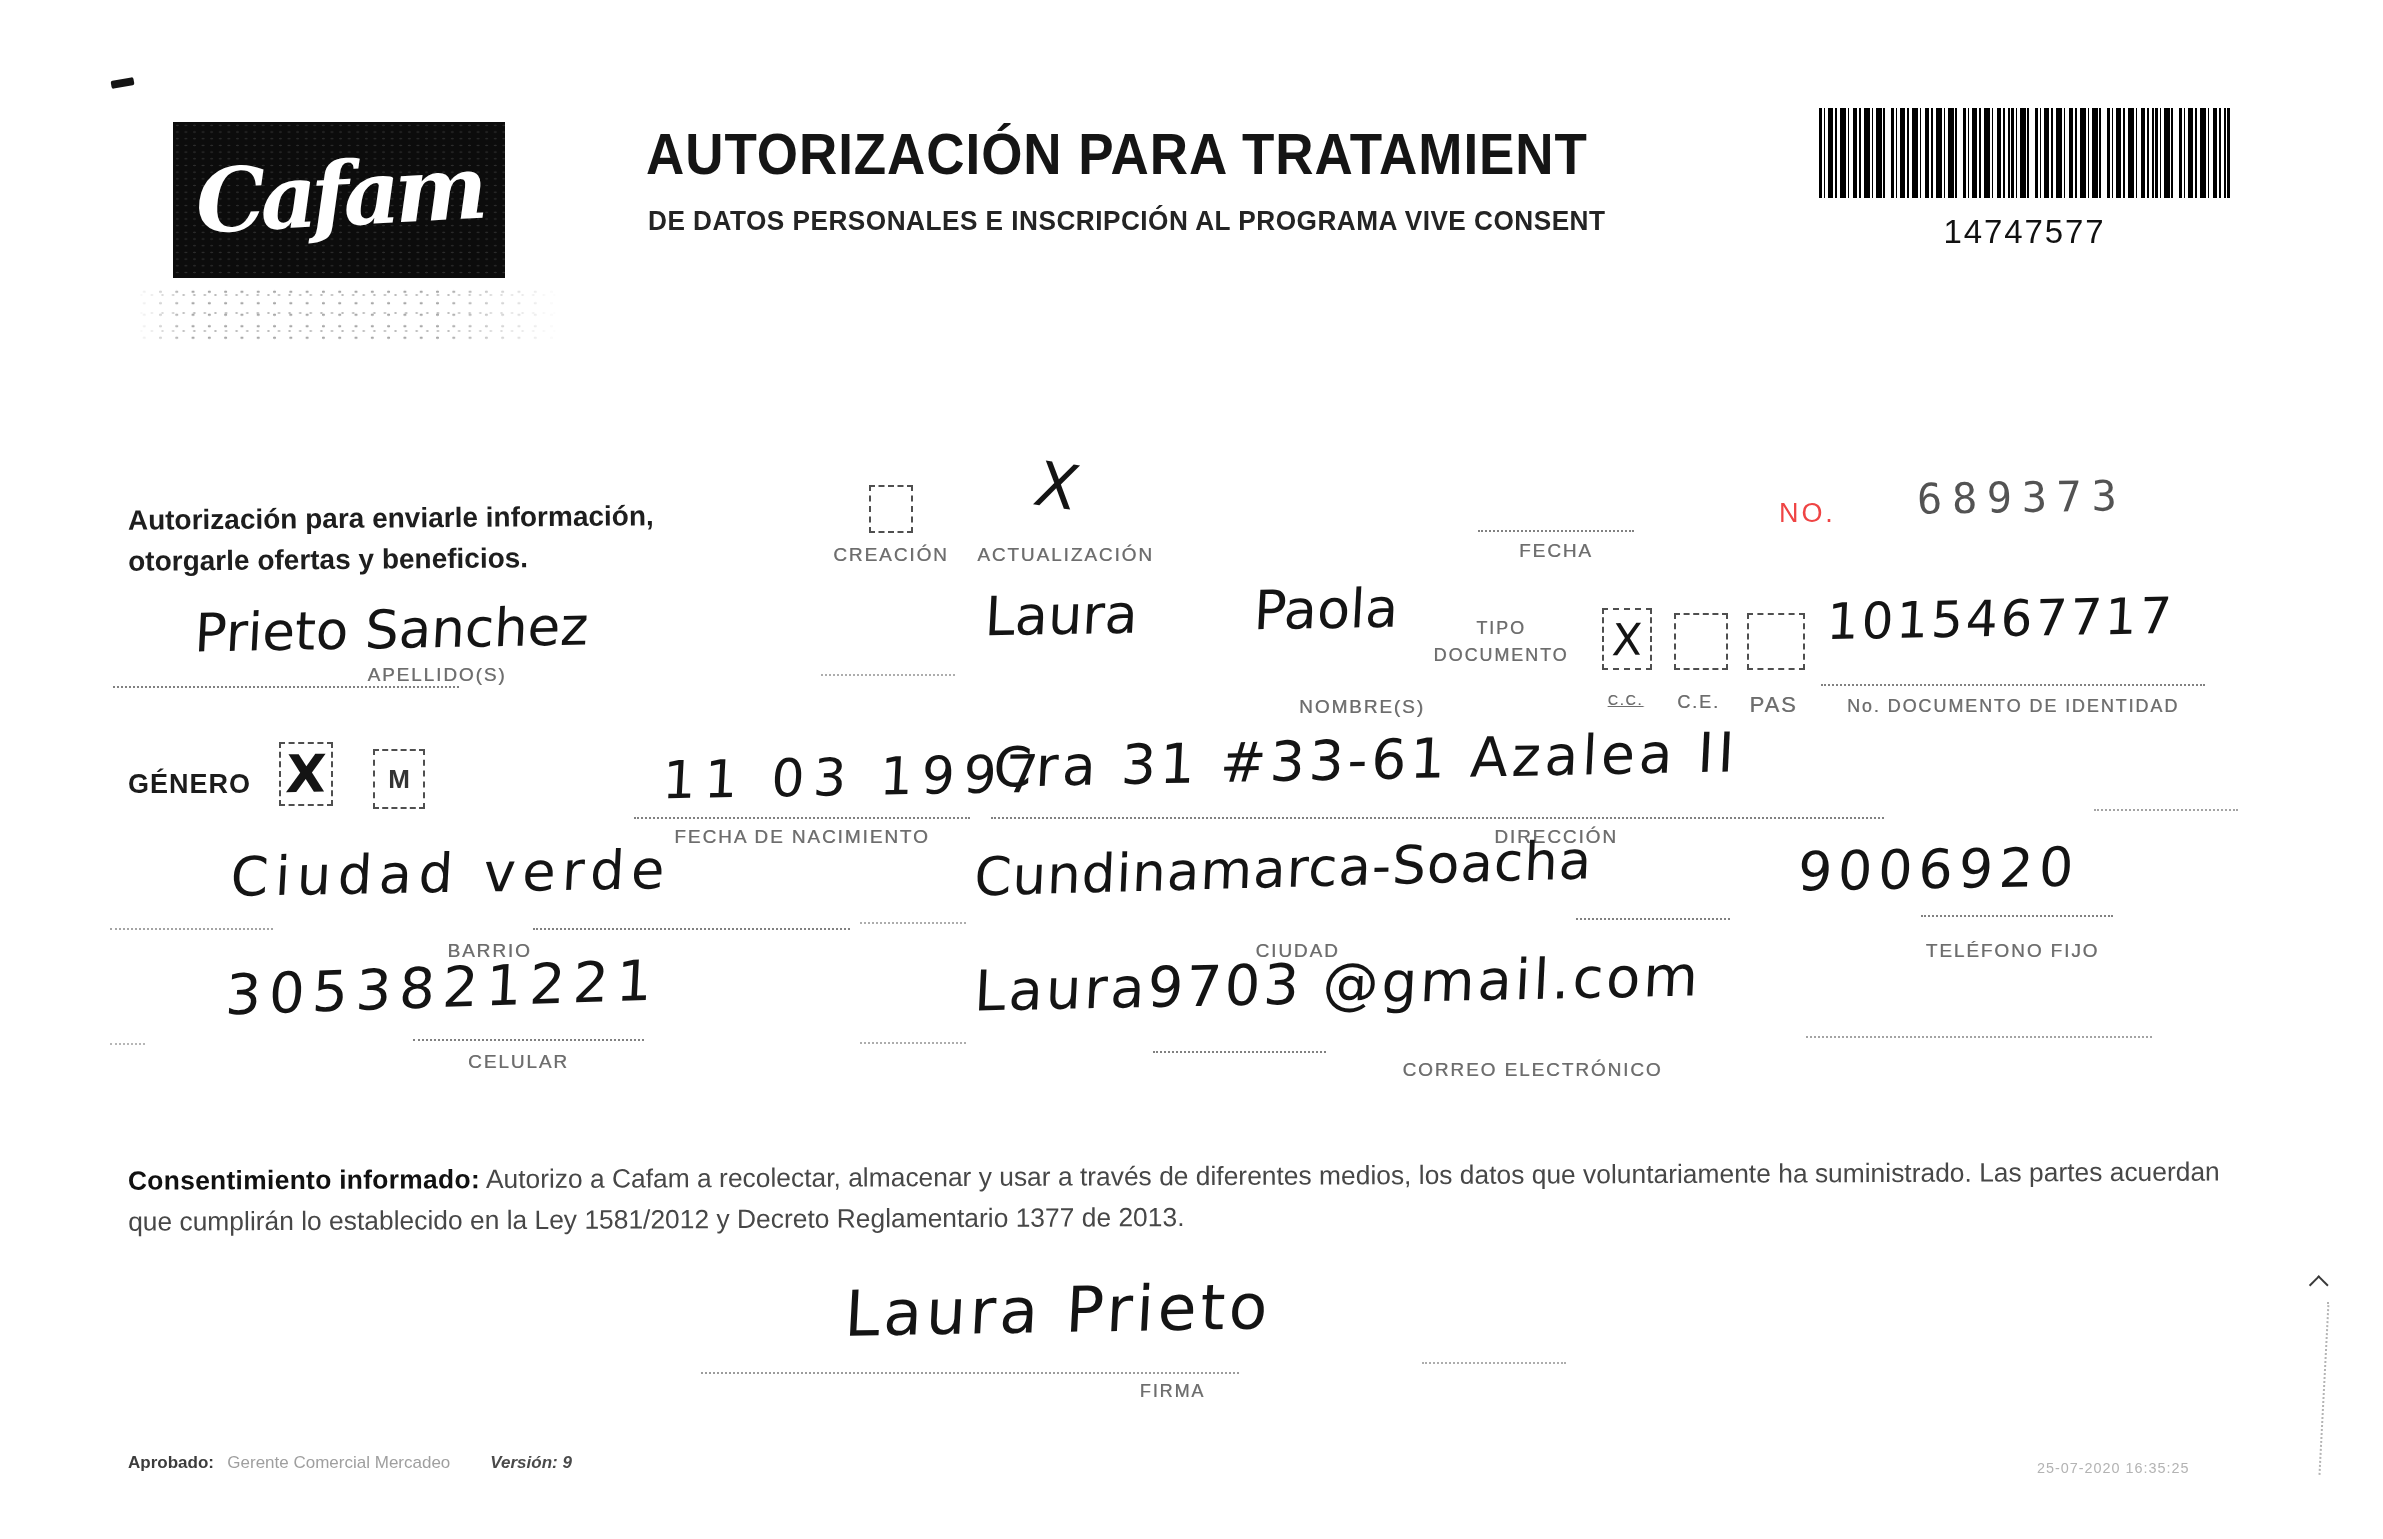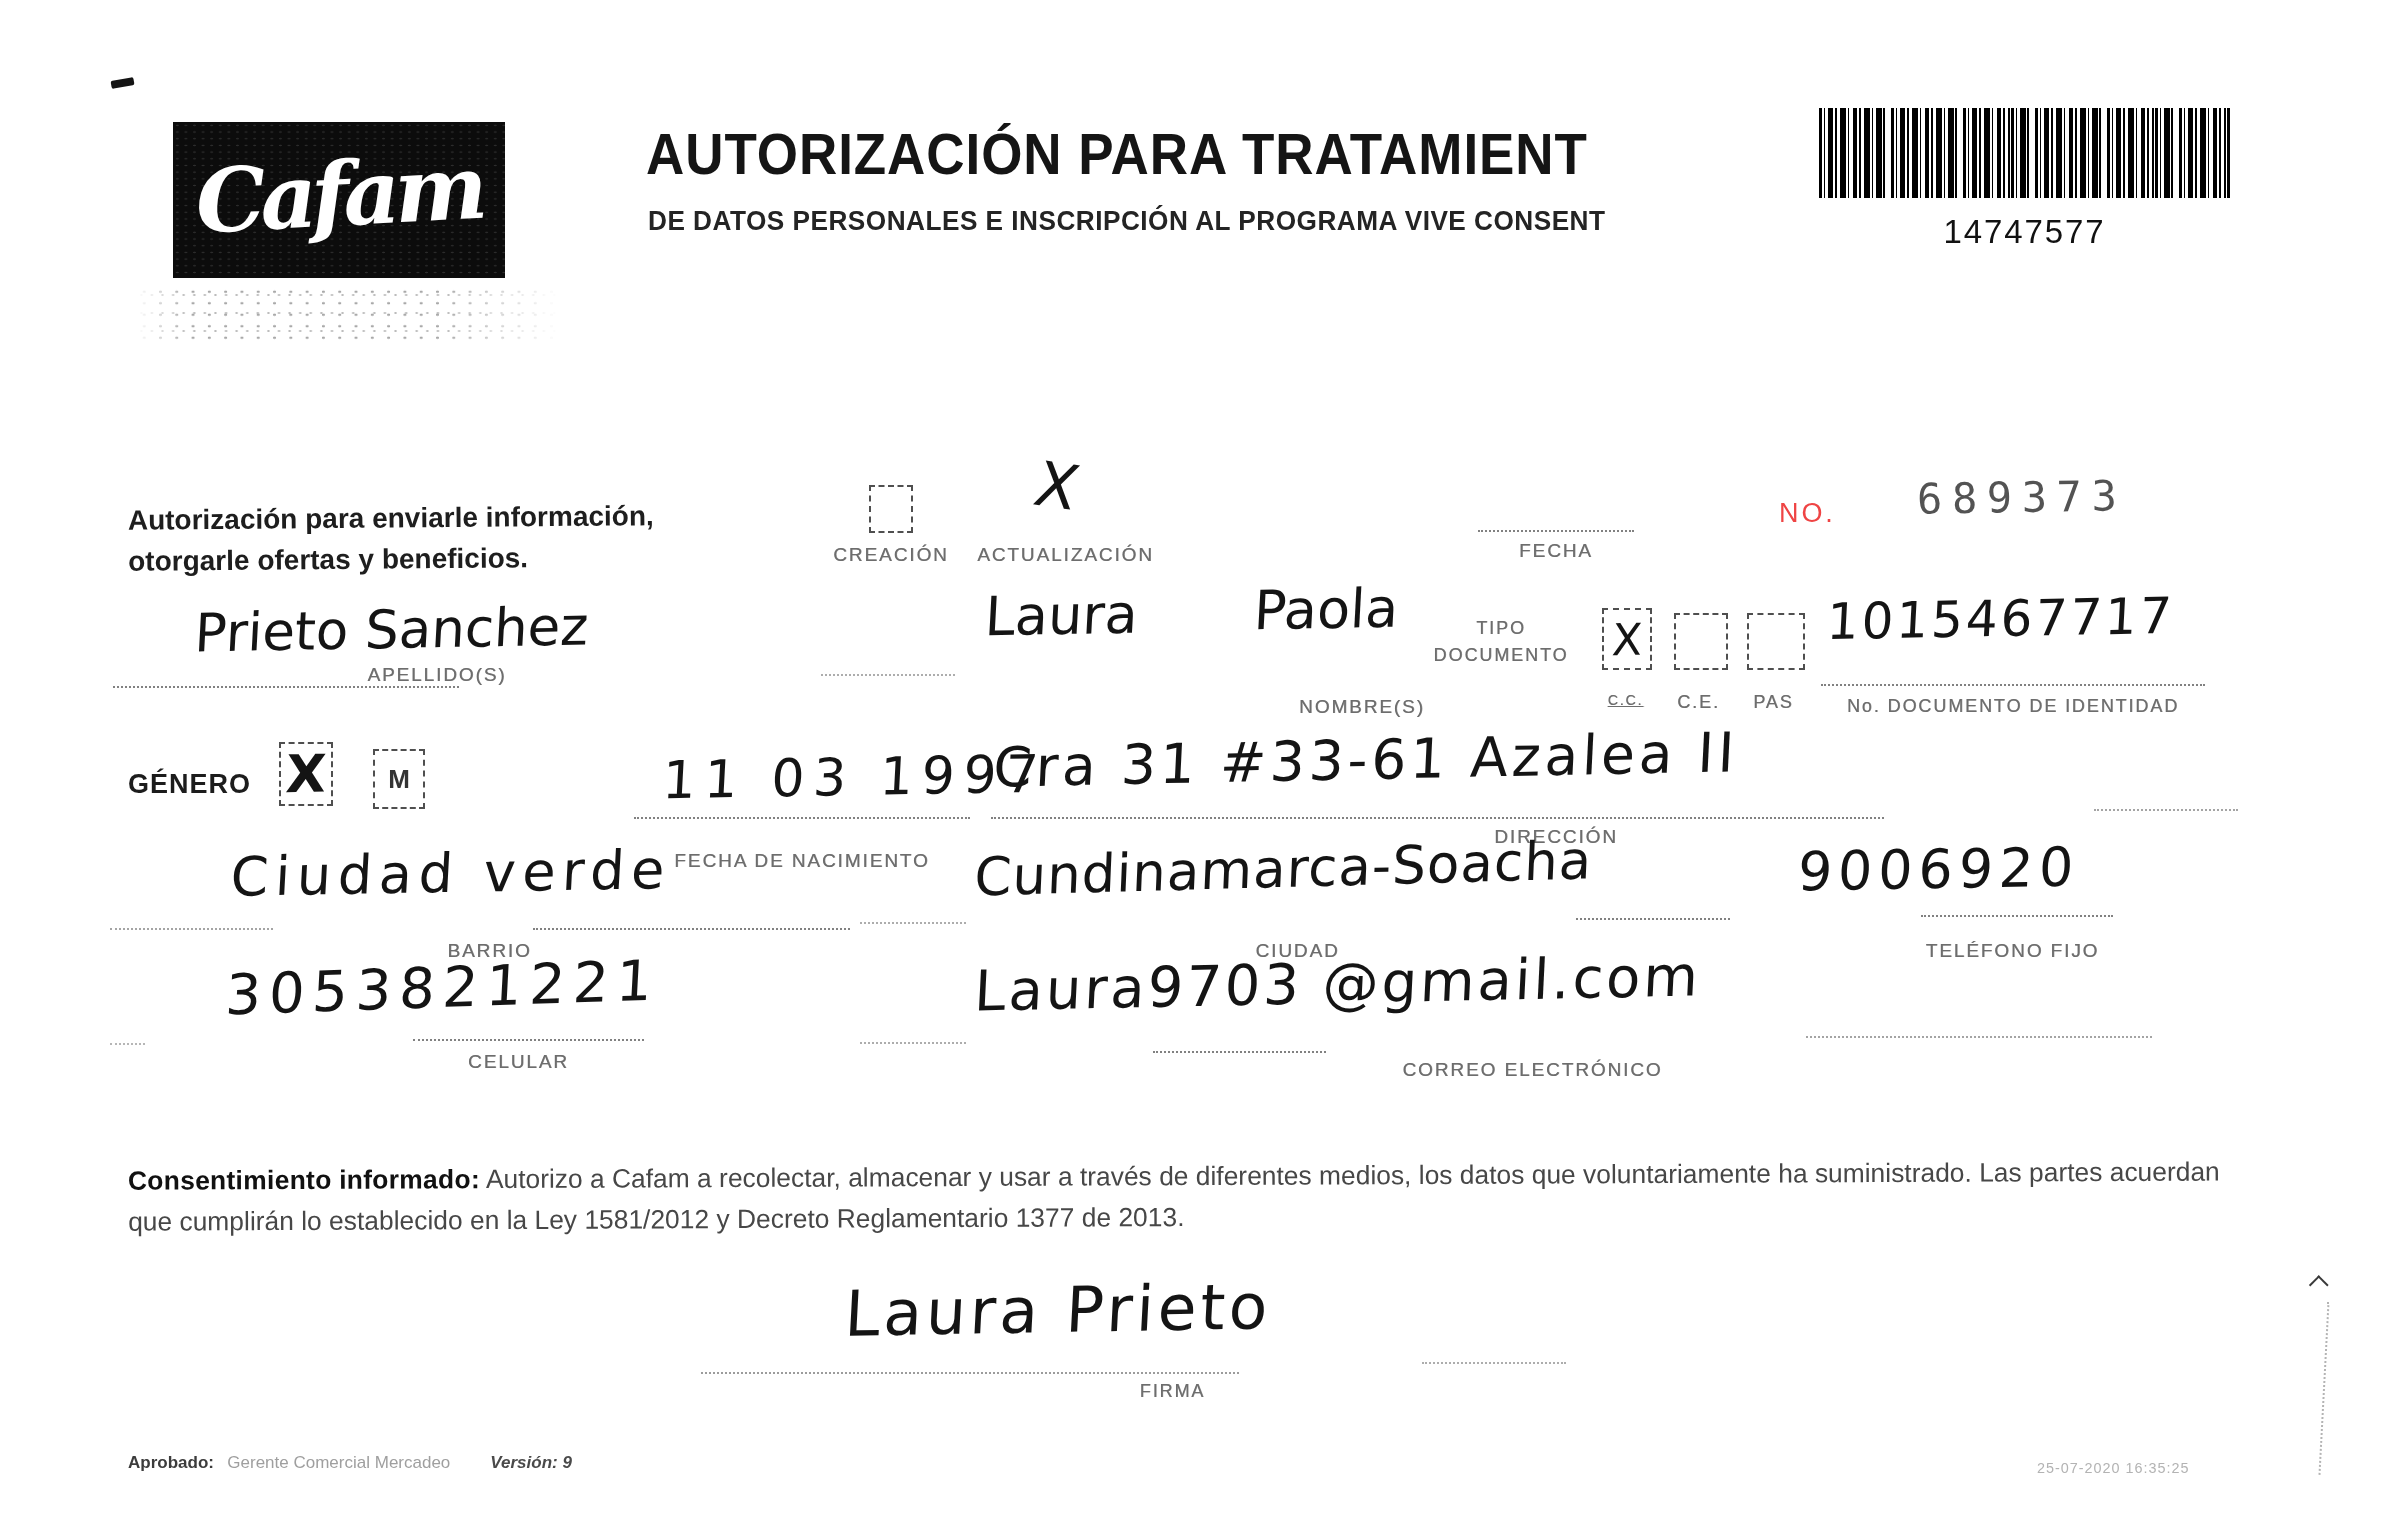--- a/index.html
+++ b/index.html
@@ -115,37 +115,37 @@
     <span>TIPO</span><br>
     <span>DOCUMENTO</span>
   </div>
   <div class="chk" style="left:1602px; top:608px; width:46px; height:58px;">
     <span class="hw" style="position:static; font-size:44px;">X</span>
   </div>
   <div class="chk" style="left:1674px; top:613px; width:50px; height:53px;"></div>
   <div class="chk" style="left:1747px; top:613px; width:54px; height:53px;"></div>
   <div class="flabel" style="left:1595px; top:692px; width:61px; font-size:14px;text-decoration:underline;">C.C.</div>
   <div class="flabel" style="left:1668px; top:692px; width:61px; font-size:18px;">C.E.</div>
-  <div class="flabel" style="left:1743px; top:692px; width:61px; font-size:18px;">PAS</div>
+  <div class="flabel" style="left:1743px; top:692px; width:61px; font-size:22px;">PAS</div>
 
   <div class="hw" style="left:1827px; top:590px; font-size:50px; letter-spacing:2.9px;">1015467717</div>
   <div class="dotline" style="left:1821px; top:684px; width:384px;"></div>
   <div class="flabel" style="left:1821px; top:696px; width:384px; font-size:18px;">No. DOCUMENTO DE IDENTIDAD</div>
 
   <div class="plabel" style="left:128px; top:769px;">GÉNERO</div>
   <div class="chk" style="left:279px; top:742px; width:50px; height:60px;">
     <span class="hw" style="position:static; font-size:52px; font-weight:bold;">X</span>
   </div>
   <div class="chk" style="left:373px; top:749px; width:48px; height:56px;">
     <span style="font-size:26px; font-weight:bold; color:#333;">M</span>
   </div>
 
   <div class="hw" style="left:663px; top:747px; font-size:52px; letter-spacing:8.6px;">11 03 1997</div>
   <div class="dotline" style="left:634px; top:817px; width:336px;"></div>
-  <div class="flabel" style="left:634px; top:826px; width:336px;margin-top:24px;">FECHA DE NACIMIENTO</div>
+  <div class="flabel" style="left:634px; top:826px; width:336px;">FECHA DE NACIMIENTO</div>
 
   <div class="hw" style="left:994px; top:728px; font-size:55px; letter-spacing:3.8px; transform:skewX(-4deg) rotate(-1.2deg);">Cra 31 #33-61  Azalea II</div>
   <div class="dotline" style="left:991px; top:817px; width:893px;"></div>
   <div class="flabel" style="left:1431px; top:826px; width:250px;">DIRECCIÓN</div>
   <div class="dotline" style="left:2094px; top:809px; width:144px; opacity:.5;"></div>
 
   <div class="hw" style="left:231px; top:842px; font-size:54px; letter-spacing:6.7px;">Ciudad verde</div>
   <div class="dotline" style="left:110px; top:928px; width:163px; opacity:.5;"></div>
   <div class="dotline" style="left:533px; top:928px; width:317px;"></div>
   <div class="flabel" style="left:384px; top:940px; width:211px;">BARRIO</div>

